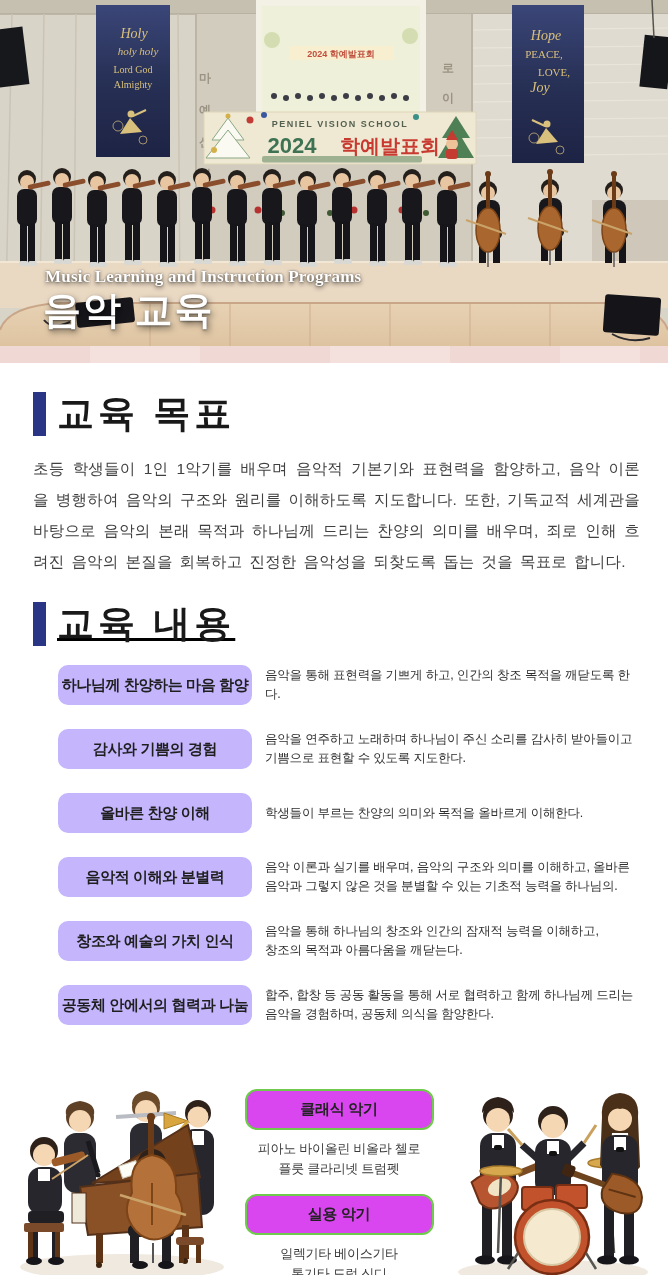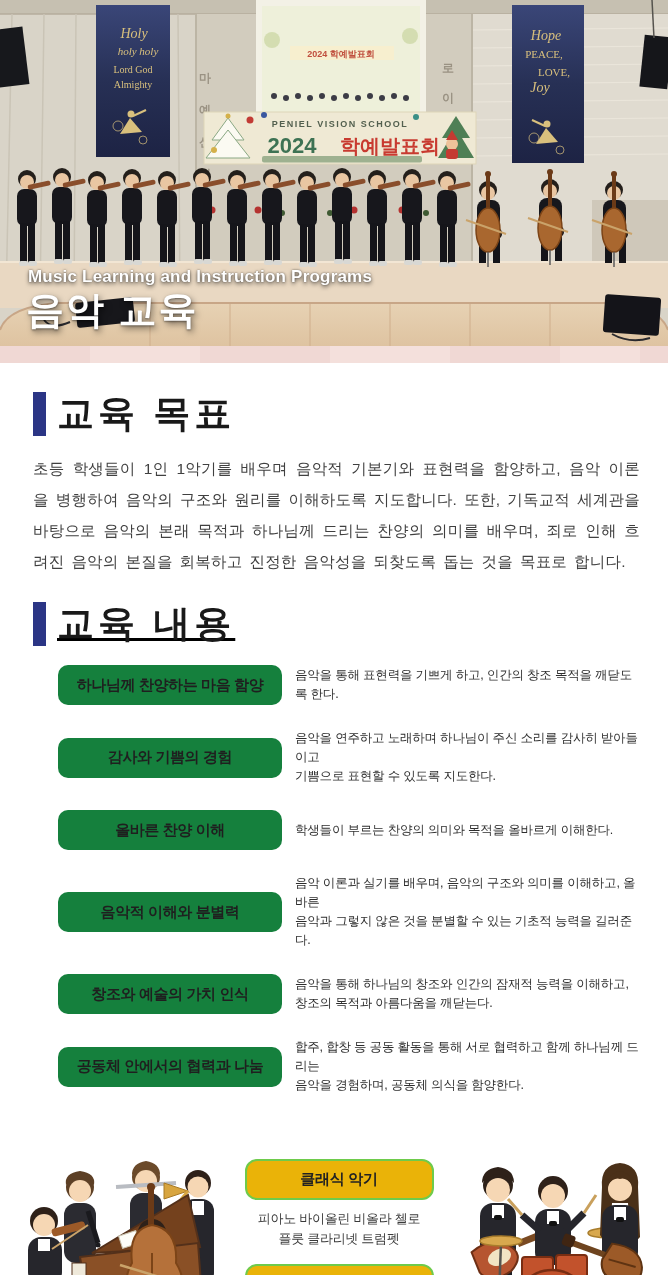--- a/index.html
+++ b/index.html
@@ -2,49 +2,49 @@
 <html lang="ko"><head>
 <meta charset="utf-8">
 <style>
   html,body{margin:0;padding:0;background:#fff;}
   .page{position:relative;width:668px;height:1275px;margin:0 auto;background:#fff;overflow:hidden;
         font-family:"Liberation Sans","DejaVu Sans",sans-serif;}
 
   
   .hero{position:relative;width:668px;height:363px;overflow:hidden;}
   .hero svg{display:block;}
-  .hero-caption{position:absolute;left:28px;bottom:32px;color:#fff;}
+  .hero-caption{position:absolute;left:45px;bottom:32px;color:#fff;font-family:Liberation Serif, serif;}
   .hero-kicker{font-size:17px;font-weight:700;letter-spacing:.2px;
                text-shadow:0 2px 4px rgba(0,0,0,.6),0 0 2px rgba(0,0,0,.5);}
   .hero-title{margin:4px 0 0 -2px;font-size:38px;font-weight:800;letter-spacing:2px;line-height:1.05;
               text-shadow:2px 3px 6px rgba(0,0,0,.5),0 1px 2px rgba(0,0,0,.45);}
 
   
   .block{padding:0 28px 0 33px;}
   .sec-head{display:flex;align-items:center;}
   .sec-head .bar{width:13px;height:44px;background:#2b3585;margin-right:11px;flex:0 0 auto;}
   .sec-head h2{margin:0;font-size:37px;font-weight:700;color:#191919;letter-spacing:4px;}
   .goal-head{margin-top:26px;}
   .goal-body{margin:14px 0 0;width:607px;font-size:15.5px;line-height:31px;color:#404040;
              font-weight:500;text-align:justify;word-spacing:2.5px;letter-spacing:.2px;}
   .content-head{margin-top:22px;text-decoration:underline;}
   .items{margin-top:16px;padding-left:25px;}
   .item-row{display:flex;align-items:center;margin-bottom:24px;}
-  .item-label{flex:0 0 auto;width:224px;height:40px;background:#15803d;border-radius:10px;
+  .item-label{flex:0 0 auto;width:194px;height:40px;background:#c4b5fd;border-radius:10px;
               display:flex;align-items:center;justify-content:center;
               font-size:15px;font-weight:700;color:#1f1f1f;letter-spacing:-.4px;}
   .item-desc{margin:0 0 0 13px;font-size:12.5px;line-height:19px;color:#2e2e2e;font-weight:500;
              white-space:pre-line;letter-spacing:-.2px;}
 
   
   .bottom{display:flex;margin-top:0;}
   .illust-left{flex:0 0 240px;margin-top:6px;}
   .illust-right{flex:0 0 230px;margin-top:8px;}
   .inst-col{flex:0 0 198px;padding-top:40px;}
-  .inst-box{width:185px;height:37px;margin:0 auto;background:#eab308;border:2px solid #6ecb4b;border-radius:12px;
+  .inst-box{width:185px;height:37px;margin:0 auto;background:#d946ef;border:2px solid #6ecb4b;border-radius:12px;
             display:flex;align-items:center;justify-content:center;
             font-size:15px;font-weight:700;color:#222;letter-spacing:-.3px;}
   .inst-list{margin:9px 0 15px;font-size:13px;line-height:20px;color:#3a3a3a;font-weight:500;
              text-align:center;white-space:pre-line;letter-spacing:-.3px;}
 </style>
 </head>
 <body>
 
 <div class="page">
 
@@ -299,21 +299,21 @@
         <p class="item-desc">음악을 연주하고 노래하며 하나님이 주신 소리를 감사히 받아들이고
 기쁨으로 표현할 수 있도록 지도한다.</p>
       </div>
       <div class="item-row">
         <div class="item-label">올바른 찬양 이해</div>
         <p class="item-desc">학생들이 부르는 찬양의 의미와 목적을 올바르게 이해한다.</p>
       </div>
       <div class="item-row">
         <div class="item-label">음악적 이해와 분별력</div>
         <p class="item-desc">음악 이론과 실기를 배우며, 음악의 구조와 의미를 이해하고, 올바른
-음악과 그렇지 않은 것을 분별할 수 있는 기초적 능력을 길러준다.</p>
+음악과 그렇지 않은 것을 분별할 수 있는 기초적 능력을 하나님의.</p>
       </div>
       <div class="item-row">
         <div class="item-label">창조와 예술의 가치 인식</div>
         <p class="item-desc">음악을 통해 하나님의 창조와 인간의 잠재적 능력을 이해하고,
 창조의 목적과 아름다움을 깨닫는다.</p>
       </div>
       <div class="item-row">
         <div class="item-label">공동체 안에서의 협력과 나눔</div>
         <p class="item-desc">합주, 합창 등 공동 활동을 통해 서로 협력하고 함께 하나님께 드리는
 음악을 경험하며, 공동체 의식을 함양한다.</p>

